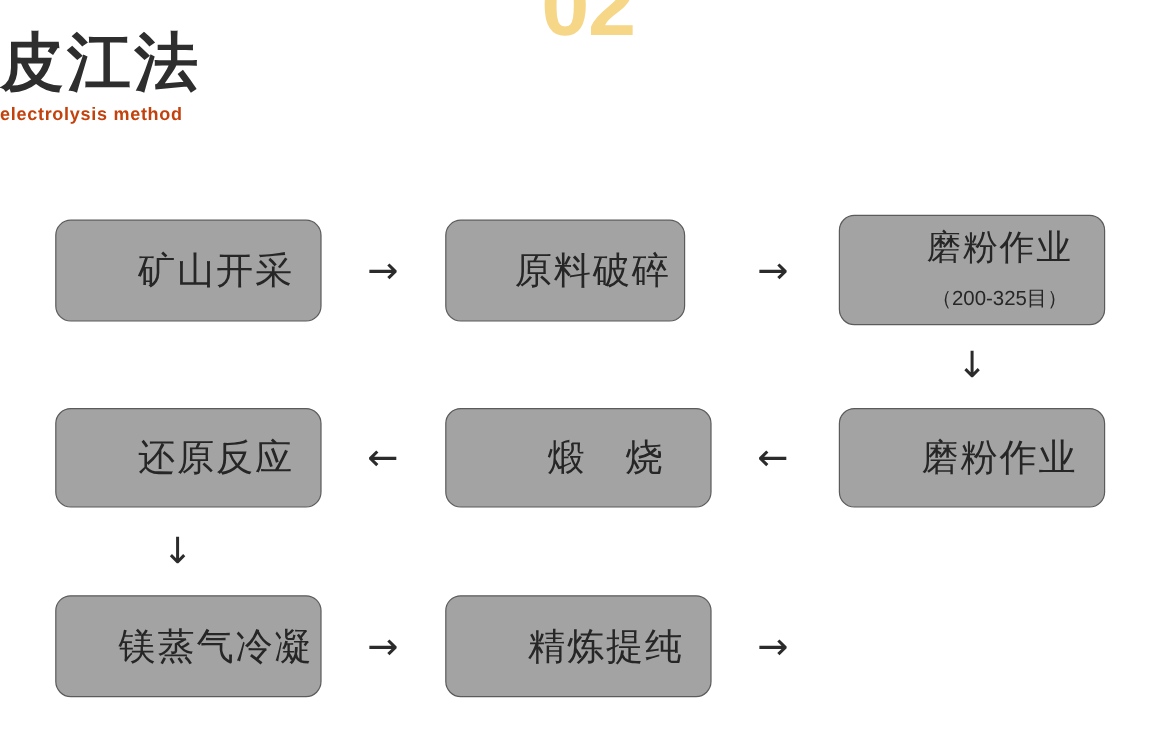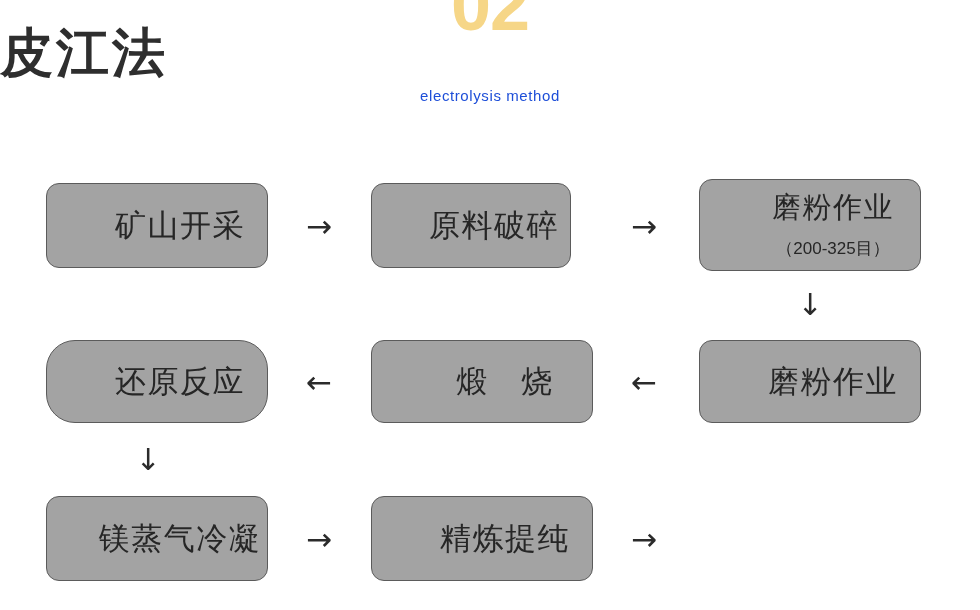--- a/index.html
+++ b/index.html
@@ -54,24 +54,24 @@
     font-weight: 700;
     color: #2e2e2e;
     letter-spacing: 3px;
     line-height: 1;
   }
   .title-en {
     position: absolute;
     left: 0;
     top: 88px;
     width: 980px;
-    text-align: center;
+    text-align: left;
     font-size: 15px;
-    font-weight: 400;
-    color: #1d4ed8;
+    font-weight: 700;
+    color: #c2410c;
     letter-spacing: 0.6px;
     line-height: 1;
   }
 
   
   .flow {
     position: absolute;
     left: 0;
     top: 0;
     width: 980px;
@@ -162,21 +162,21 @@
 
   <div class="arrow h" style="left:616px; top:209px;">→</div>
 
   <div class="node has-sub" style="left:699px; top:179px; width:222px; height:92px;">
     <div class="node-label">磨粉作业</div>
     <div class="node-sub">（200-325目）</div>
   </div>
 
   <div class="arrow v" style="left:790px; top:285px;">↓</div>
 
-  <div class="node" style="left:46px; top:340px; width:222px; height:83px;border-radius:29px;">
+  <div class="node" style="left:46px; top:340px; width:222px; height:83px;">
     <div class="node-label">还原反应</div>
   </div>
 
   <div class="arrow h" style="left:291px; top:365px;">←</div>
 
   <div class="node" style="left:371px; top:340px; width:222px; height:83px;">
     <div class="node-label">煅　烧</div>
   </div>
 
   <div class="arrow h" style="left:616px; top:365px;">←</div>

